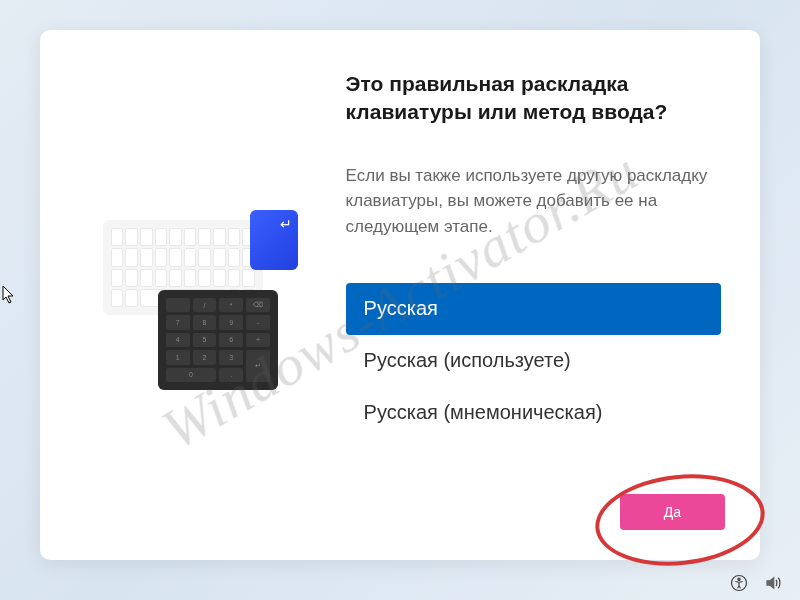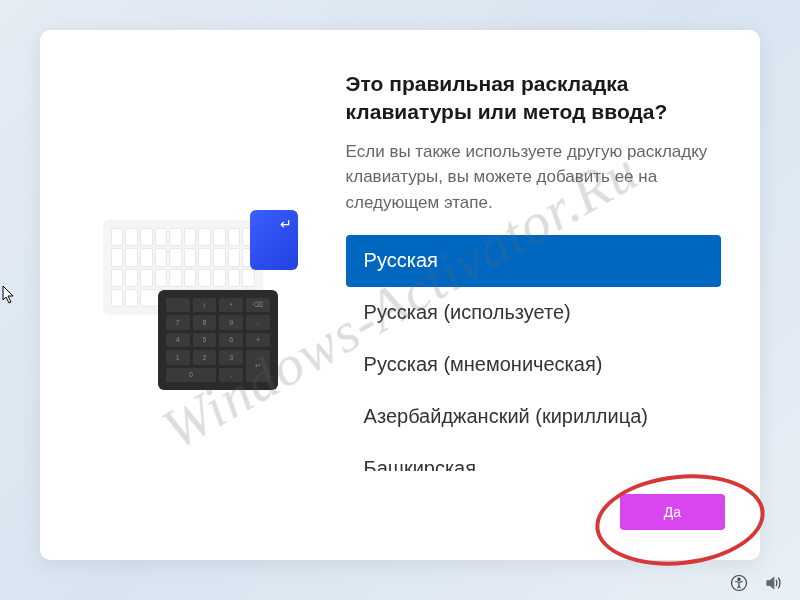--- a/index.html
+++ b/index.html
@@ -97,20 +97,21 @@
       align-items: center;
       justify-content: center;
       color: #888;
       font-size: 7px;
     }
     .right-pane {
       width: 58%;
       display: flex;
       flex-direction: column;
       padding-right: 15px;
+      gap: 24px;
     }
     .heading {
       font-size: 21px;
       font-weight: 600;
       color: #1a1a1a;
       line-height: 1.35;
       margin-bottom: 12px;
     }
     .subtext {
       font-size: 17px;
@@ -150,21 +151,21 @@
       background: #0067c0;
       color: #ffffff;
       border-radius: 4px;
     }
     .button-row {
       display: flex;
       justify-content: flex-end;
       padding-top: 8px;
     }
     .primary-btn {
-      background: #d946ef;
+      background: #ec4899;
       color: #ffffff;
       border: none;
       border-radius: 4px;
       padding: 10px 40px;
       font-size: 14px;
       cursor: pointer;
       min-width: 105px;
     }
     .taskbar-icons {
       position: absolute;

